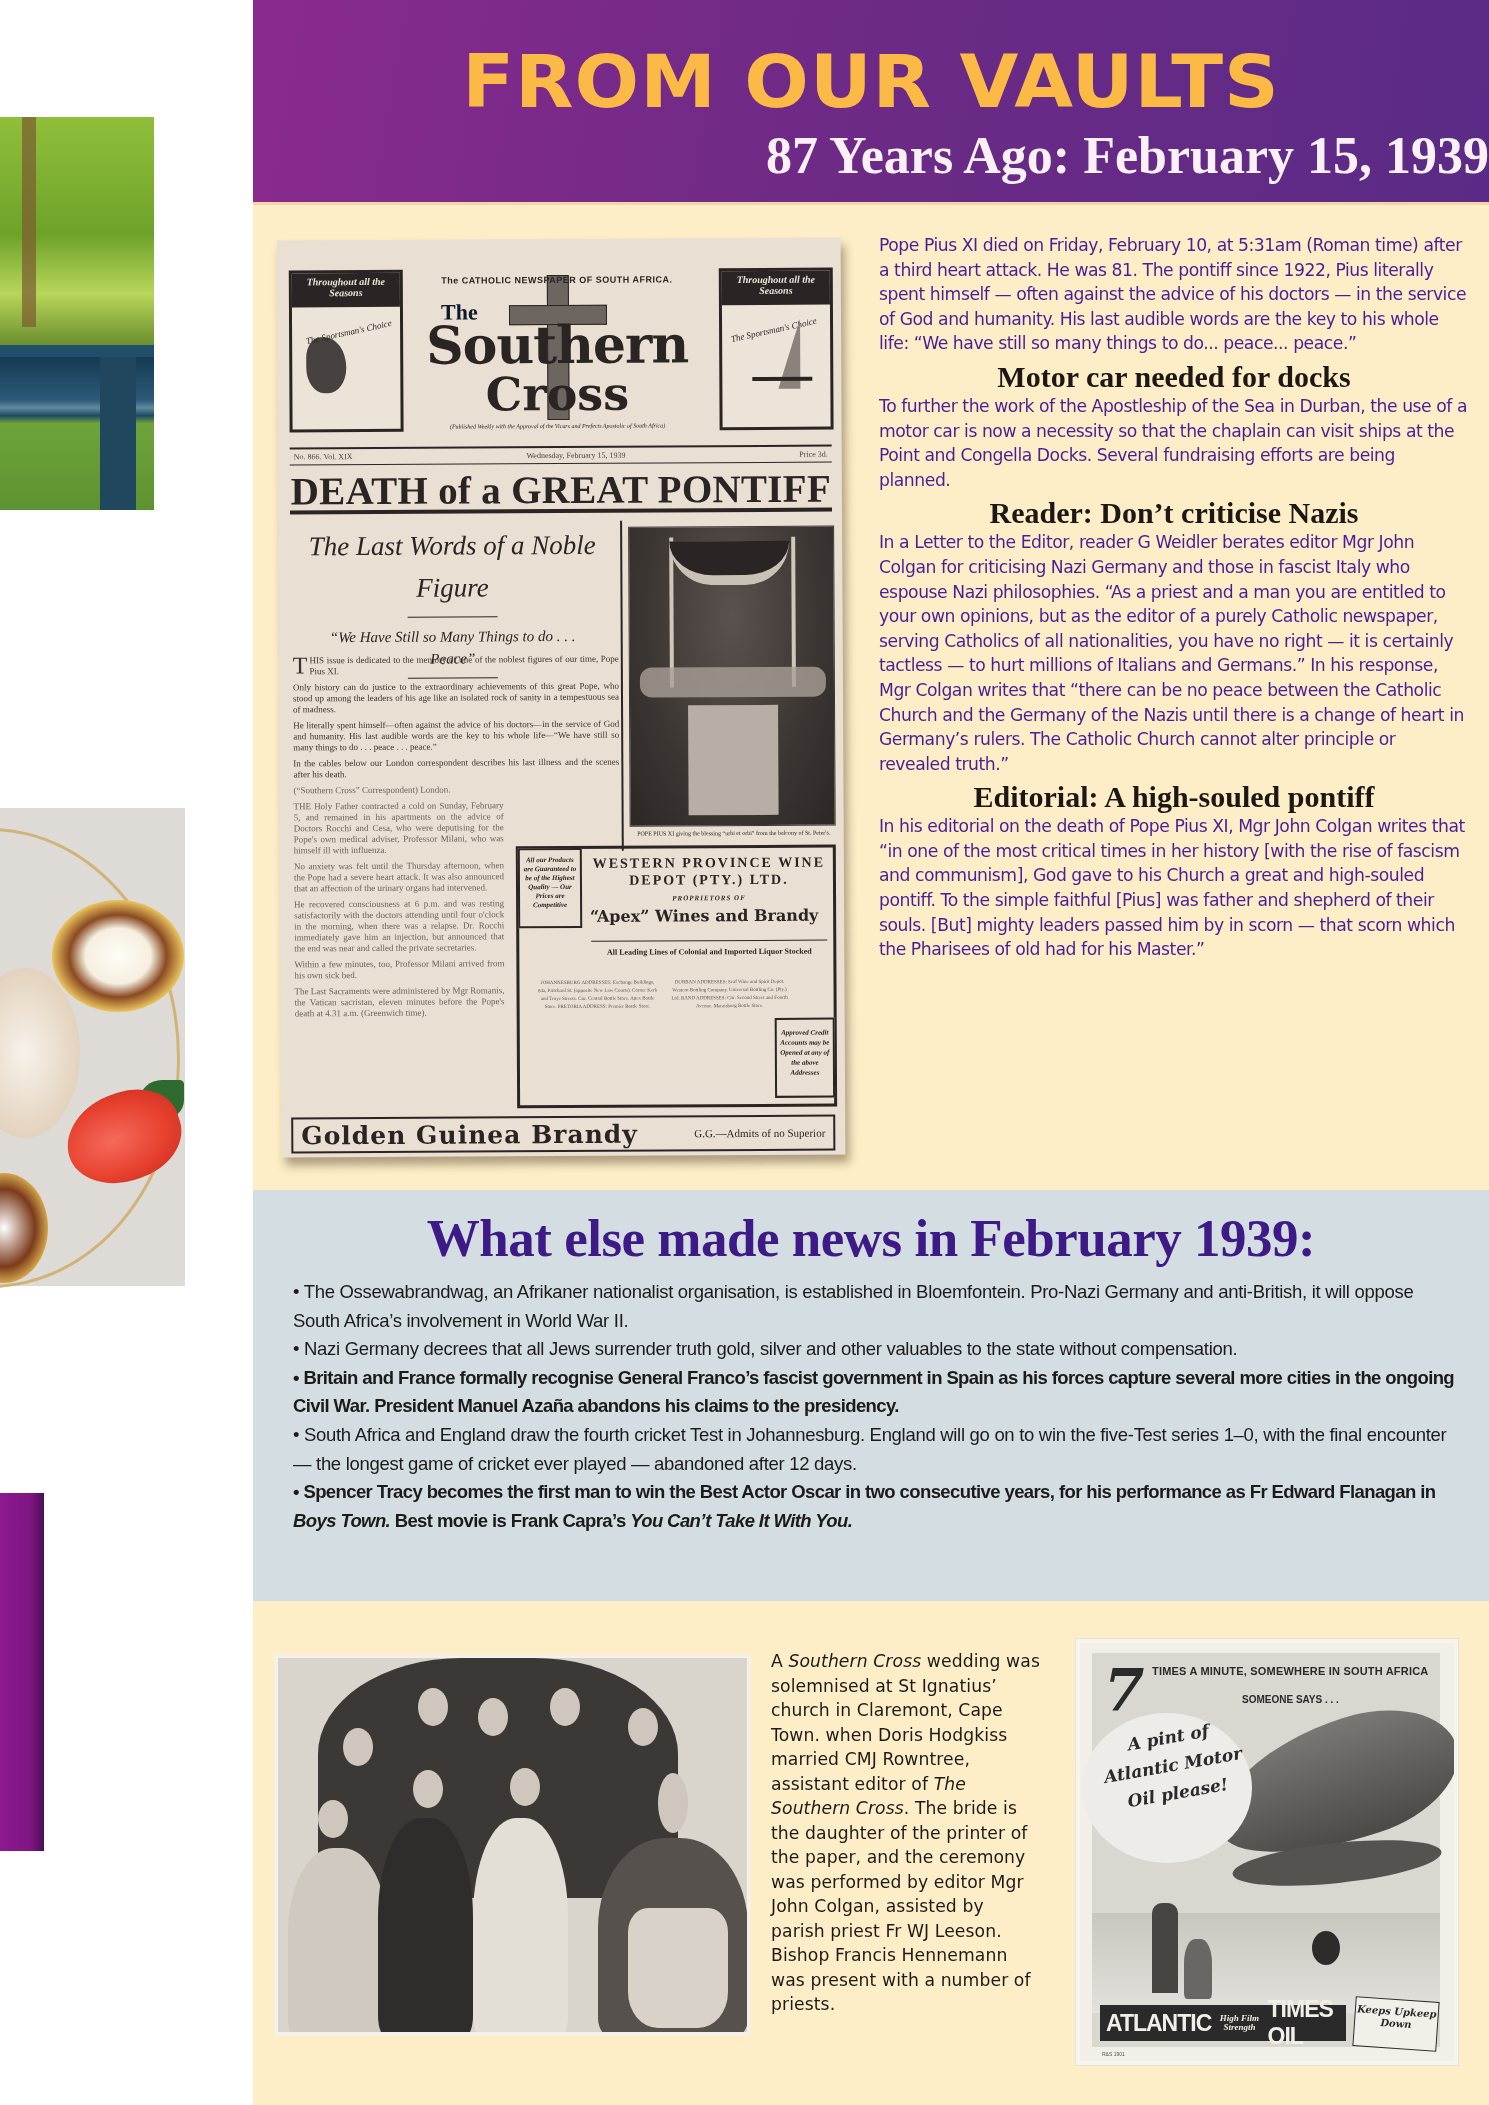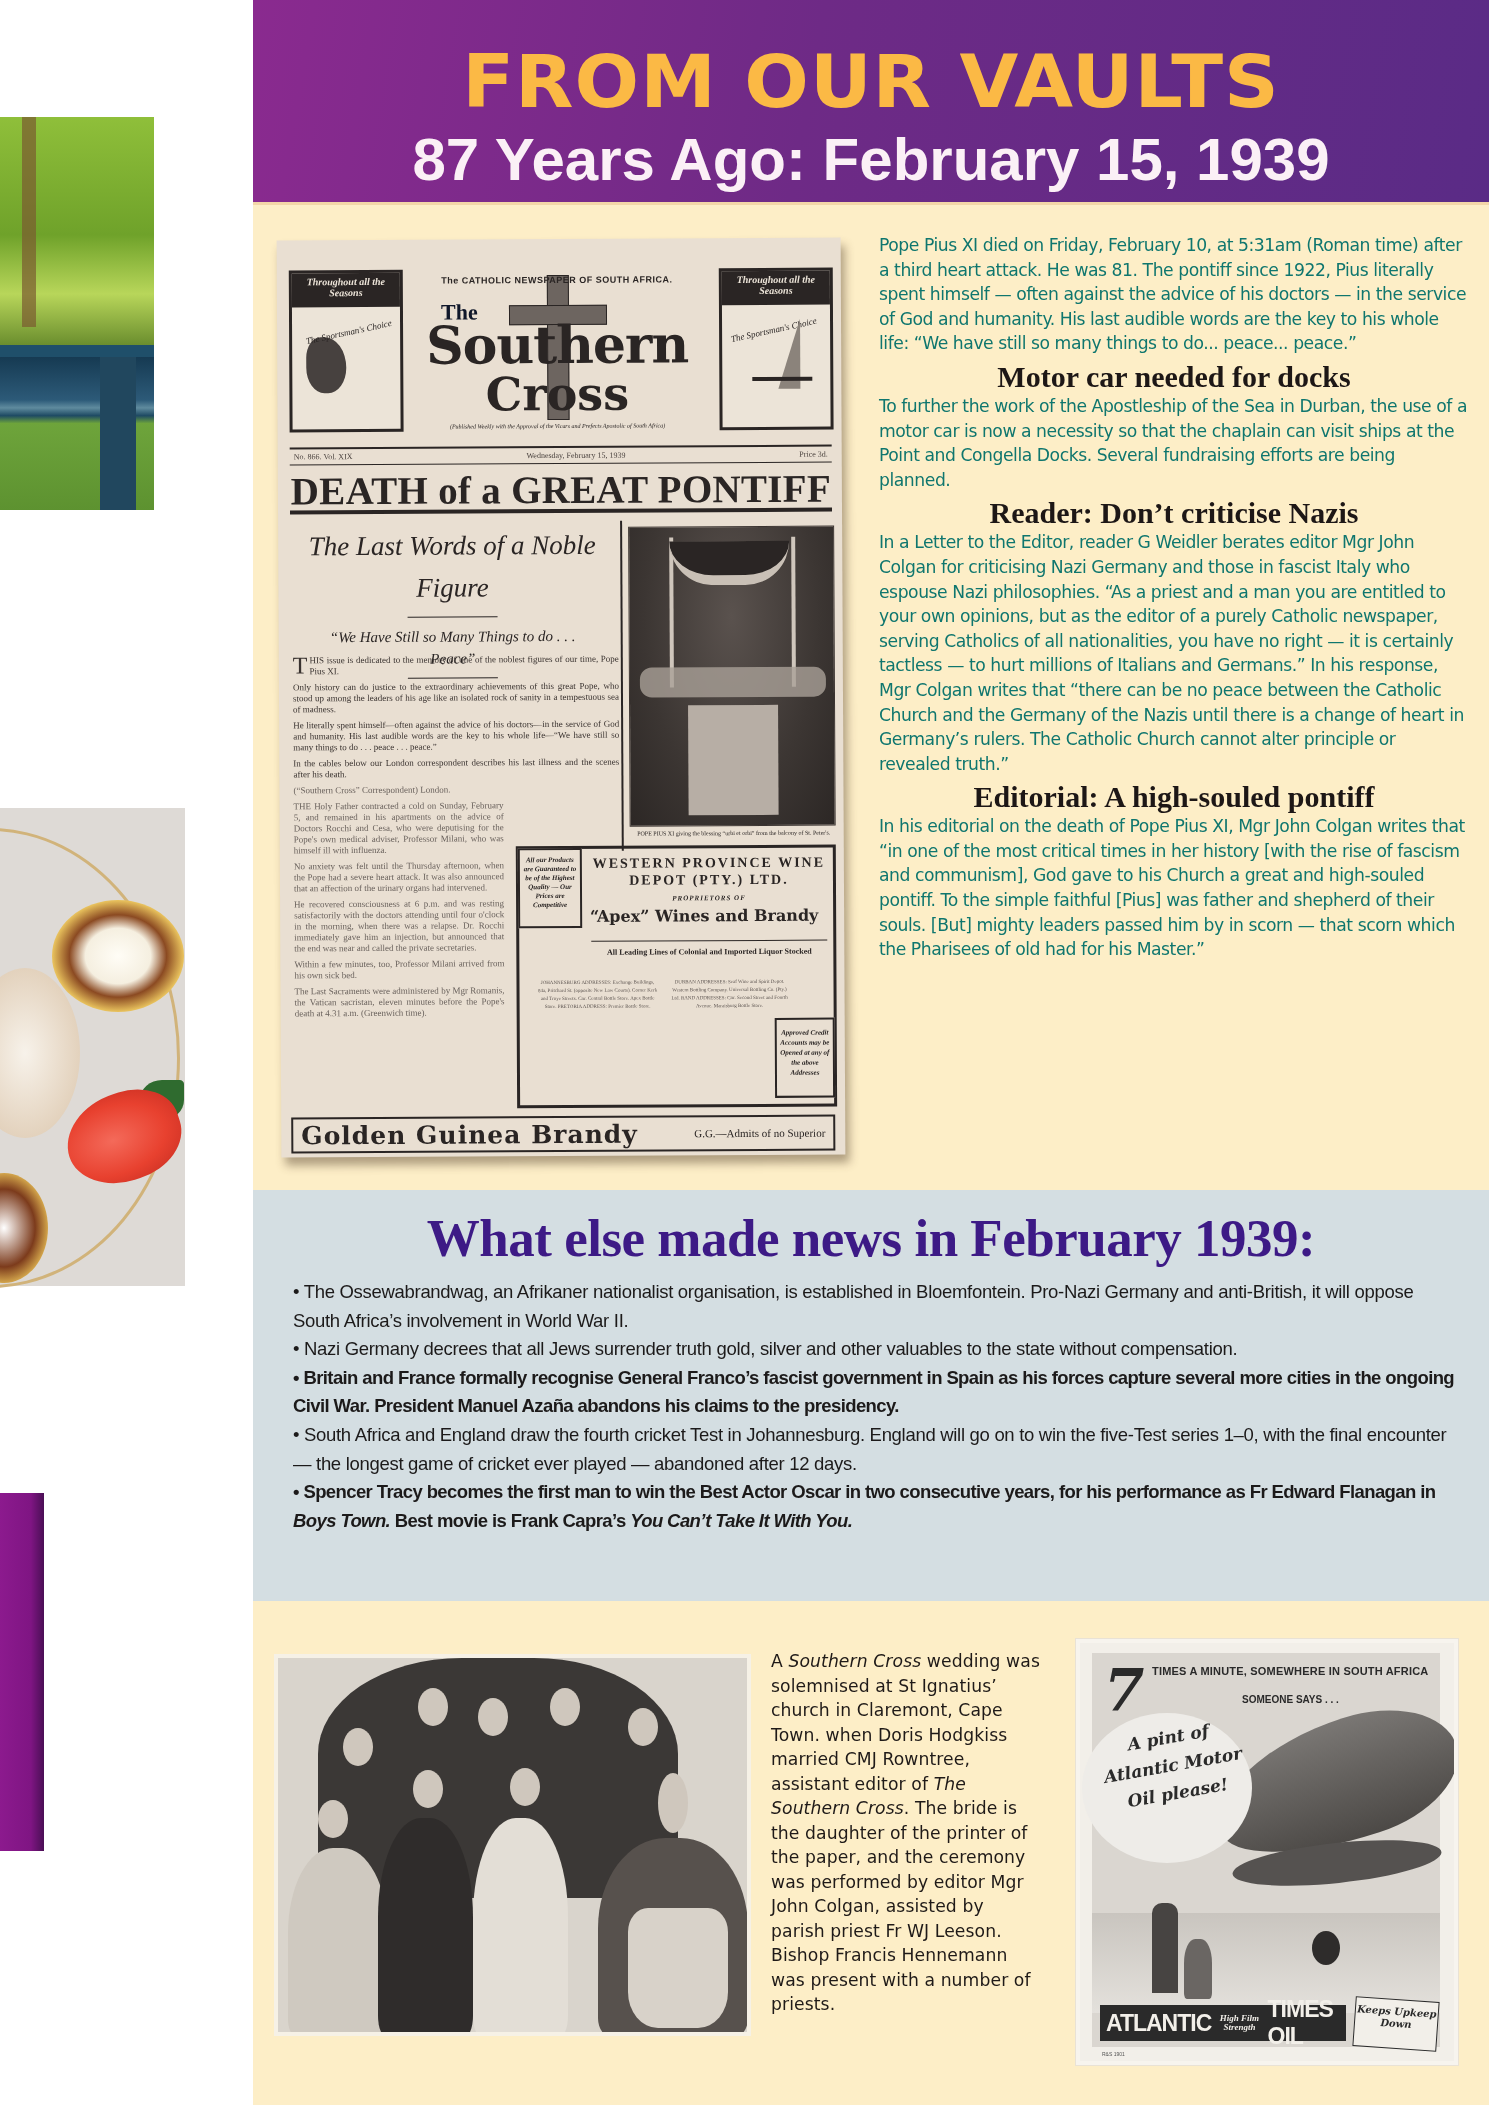--- a/index.html
+++ b/index.html
@@ -23,22 +23,22 @@
   .bleed-food .leaf { position:absolute; left: 140px; top: 272px; width: 44px; height: 40px; background: #2f6b2f; border-radius: 50% 10% 50% 10%; }
   .bleed-food .tart2 { position:absolute; left: -40px; top: 365px; width: 88px; height: 110px; border-radius: 50%; background: radial-gradient(ellipse at center, #fff 0%, #7c3b1c 50%, #e5bb55 75%); }
   .bleed-purple { left: 0; top: 1493px; width: 44px; height: 358px; background: linear-gradient(90deg, #8c1a8e 0%, #7f1583 70%, #4a0f55 100%); }
 
   
   .page { position: absolute; left: 253px; top: 0; width: 1236px; height: 2105px; background: #fdefc9; }
   .header { position: absolute; left: 0; top: 0; width: 1236px; height: 205px;
     background: linear-gradient(100deg, #8a2a8f 0%, #6e2a86 45%, #5a2b86 100%); border-bottom: 3px solid #f3d6a8; }
   .header-title { position: absolute; left: 0; width: 100%; top: 44px; text-align: center;
     font-family: "DejaVu Sans", sans-serif; font-weight: 900; font-size: 76px; letter-spacing: 1px; color: #fbb945; line-height: 1; transform: scaleY(0.96); }
-  .header-sub { position: absolute; left: 0; width: 100%; top: 130px; text-align: center;
-    font-family: Liberation Sans, sans-serif; font-weight: bold; font-size: 60px; color: #fbf0f6; line-height: 1; }
+  .header-sub { position: absolute; left: 0; width: 100%; top: 130px; text-align: right;
+    font-family: Liberation Serif, serif; font-weight: bold; font-size: 52px; color: #fbf0f6; line-height: 1; }
 
   
   .upper { position: absolute; left: 0; top: 205px; width: 1236px; height: 985px; background: #fdeec7; }
 
   
   .clip { position: absolute; left: 26px; top: 34px; width: 564px; height: 917px;
     background: #e9dfd2; box-shadow: 4px 8px 10px rgba(80,60,40,.45); transform: rotate(-0.3deg); overflow: hidden; }
   .clip .mast-ad { position: absolute; top: 30px; width: 114px; height: 162px; border: 3px solid #2a2524; background: #ece4d8; }
   .clip .mast-ad.left { left: 12px; }
   .clip .mast-ad.right { right: 8px; }
@@ -91,21 +91,21 @@
   .wine-ad .addr.l { left: 18px; }
   .wine-ad .addr.r { left: 150px; }
 
   .guinea { position: absolute; left: 10px; right: 10px; top: 877px; height: 36px; border: 2px solid #2a2524; display: flex; align-items: center; padding: 0 8px; font-family: "DejaVu Serif", serif; color: #2a2524; }
   .guinea .g1 { font-weight: bold; font-size: 25px; flex: 1; letter-spacing: 1px; }
   .guinea .g2 { font-family: "Liberation Serif", serif; font-size: 11px; line-height: 11px; text-align: center; }
 
   
   .stories { position: absolute; left: 626px; top: 28px; width: 590px; color: #1f1a18; }
   .story h2 { font-family: "Liberation Serif", serif; font-weight: bold; font-size: 30px; text-align: center; line-height: 34px; color: #1d1716; }
-  .story p { font-family: "DejaVu Sans", sans-serif; font-size: 17.2px; line-height: 24.6px; letter-spacing: -0.45px; color: #0f766e; }
+  .story p { font-family: "DejaVu Sans", sans-serif; font-size: 17.2px; line-height: 24.6px; letter-spacing: -0.45px; color: #4c1d95; }
   .story { margin-bottom: 4px; }
 
   
   .whatelse { position: absolute; left: 0; top: 1190px; width: 1236px; height: 411px; background: #d4dee2; }
   .whatelse h2 { position: absolute; left: 0; right: 0; top: 18px; text-align: center; font-family: "Liberation Serif", serif; font-weight: bold; font-size: 53px; color: #3d1a86; line-height: 60px; letter-spacing: -0.5px; }
   .whatelse ul { position: absolute; left: 40px; right: 30px; top: 88px; list-style: none; }
   .whatelse li { font-family: "Liberation Sans", sans-serif; font-size: 18.5px; line-height: 28.6px; color: #1c1a1a; letter-spacing: -0.3px; }
   .whatelse li.bold { font-weight: bold; letter-spacing: -0.6px; }
   .whatelse li .it { font-style: italic; }
 

